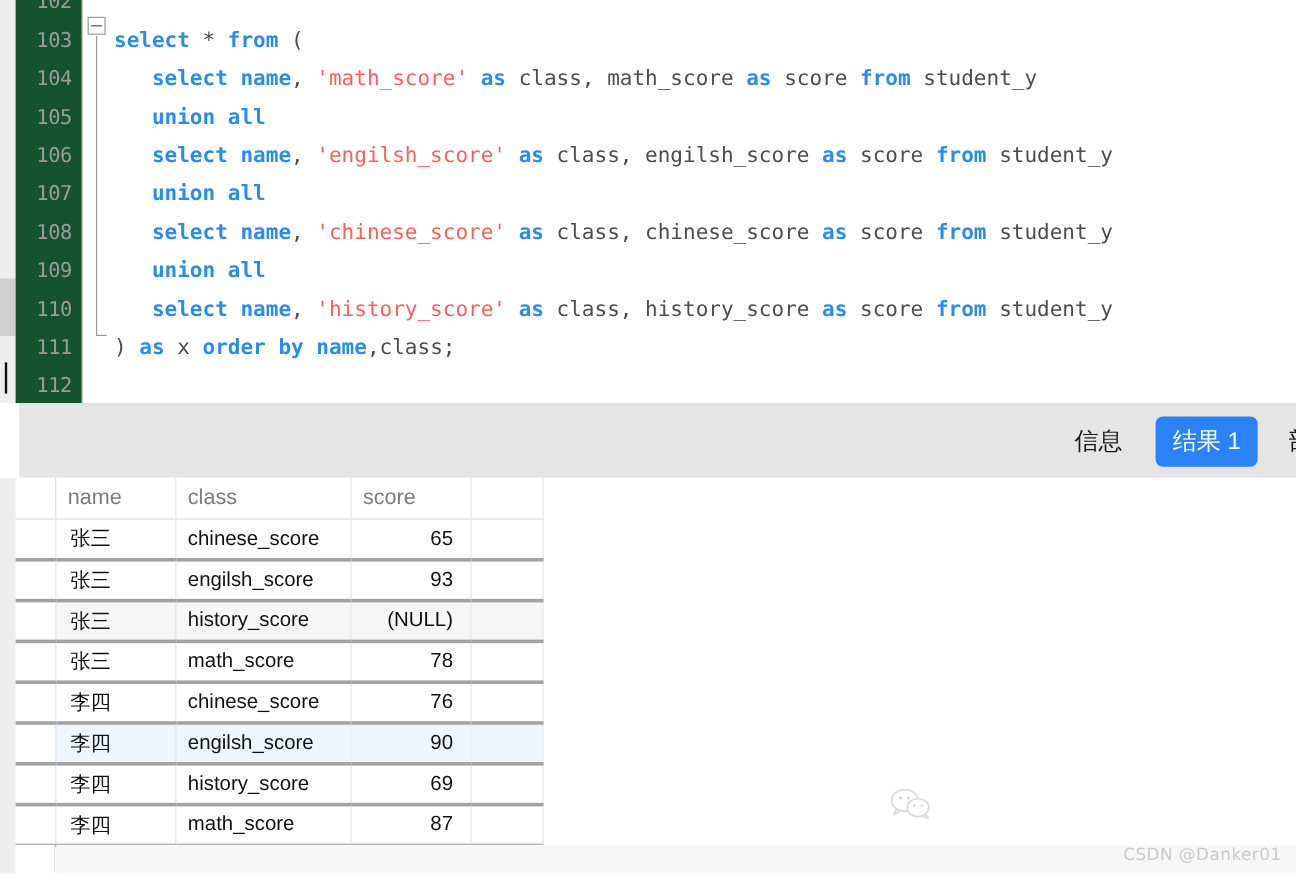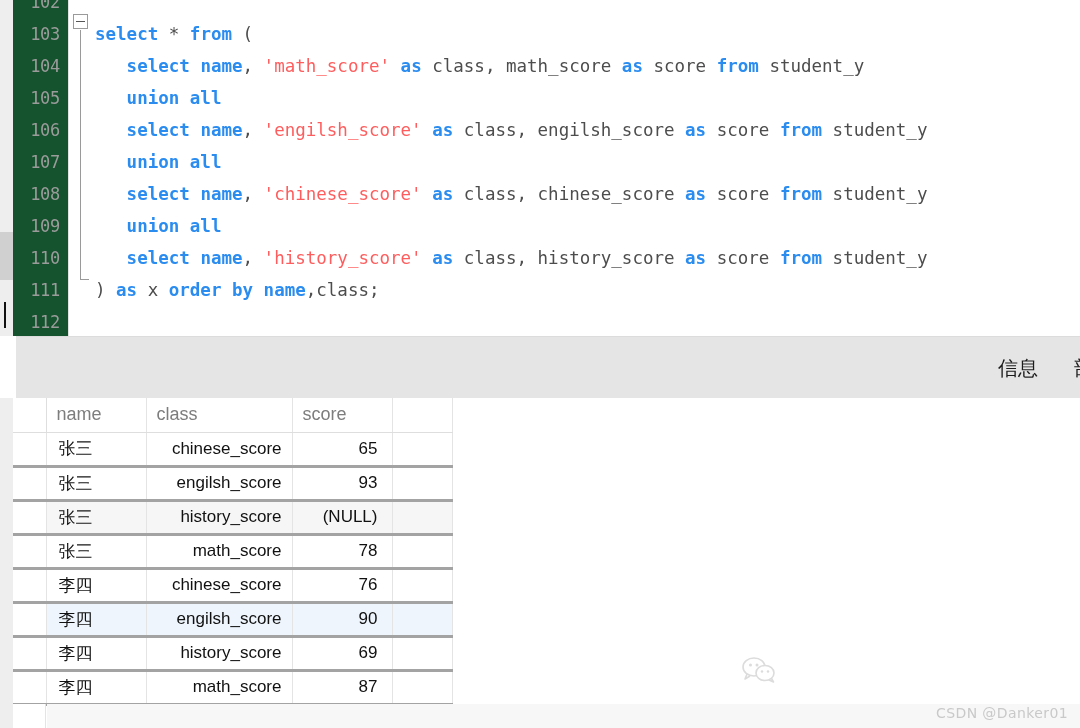--- a/index.html
+++ b/index.html
@@ -227,21 +227,21 @@
   .c-name   { width: 100px; }
   .c-class  { width: 146px; }
   .c-score  { width: 100px; text-align: right; }
   .c-pad    { width: 60px;  border-right: none; }
 
   #resultgrid tbody td {
     color: #111111;
   }
   #resultgrid tbody td.c-score { text-align: right; padding-right: 14px; }
   #resultgrid tbody td.c-name  { padding-left: 12px; }
-  #resultgrid tbody td.c-class { padding-left: 10px; text-align: right; }
+  #resultgrid tbody td.c-class { padding-left: 10px; }
   .nullv { color: #b0b0b0; }
 
   tr.rowsel-gray td { background: #f6f6f6; }
   tr.rowsel-blue td { background: #eef5fd; }
   tr.rowsel-gray td.c-rownum,
   tr.rowsel-blue td.c-rownum { background: #ffffff; }
 
   #grid-filler {
     position: absolute;
     left: 13px;
@@ -318,20 +318,21 @@
   </div>
 
   <div id="code"><div class="cline" style="top: -14px;"></div><div class="cline" style="top: 18px;"><span class="kw">select</span><span class="pl"> </span><span class="op">*</span><span class="pl"> </span><span class="kw">from</span><span class="pl"> (</span></div><div class="cline" style="top: 50px;"><span class="pl">   </span><span class="kw">select</span><span class="pl"> </span><span class="kw">name</span><span class="pl">, </span><span class="str">'math_score'</span><span class="pl"> </span><span class="kw">as</span><span class="pl"> class, math_score </span><span class="kw">as</span><span class="pl"> score </span><span class="kw">from</span><span class="pl"> student_y</span></div><div class="cline" style="top: 82px;"><span class="pl">   </span><span class="kw">union all</span></div><div class="cline" style="top: 114px;"><span class="pl">   </span><span class="kw">select</span><span class="pl"> </span><span class="kw">name</span><span class="pl">, </span><span class="str">'engilsh_score'</span><span class="pl"> </span><span class="kw">as</span><span class="pl"> class, engilsh_score </span><span class="kw">as</span><span class="pl"> score </span><span class="kw">from</span><span class="pl"> student_y</span></div><div class="cline" style="top: 146px;"><span class="pl">   </span><span class="kw">union all</span></div><div class="cline" style="top: 178px;"><span class="pl">   </span><span class="kw">select</span><span class="pl"> </span><span class="kw">name</span><span class="pl">, </span><span class="str">'chinese_score'</span><span class="pl"> </span><span class="kw">as</span><span class="pl"> class, chinese_score </span><span class="kw">as</span><span class="pl"> score </span><span class="kw">from</span><span class="pl"> student_y</span></div><div class="cline" style="top: 210px;"><span class="pl">   </span><span class="kw">union all</span></div><div class="cline" style="top: 242px;"><span class="pl">   </span><span class="kw">select</span><span class="pl"> </span><span class="kw">name</span><span class="pl">, </span><span class="str">'history_score'</span><span class="pl"> </span><span class="kw">as</span><span class="pl"> class, history_score </span><span class="kw">as</span><span class="pl"> score </span><span class="kw">from</span><span class="pl"> student_y</span></div><div class="cline" style="top: 274px;"><span class="pl">) </span><span class="kw">as</span><span class="pl"> x </span><span class="kw">order by</span><span class="pl"> </span><span class="kw">name</span><span class="pl">,class;</span></div><div class="cline" style="top: 306px;"></div></div>
 
   <div id="caret"></div>
 </div>
 
 <div id="tabbar">
   <div id="tabs">
       <div class="tab">信息</div>
+      <div class="tab active">结果 1</div>
       <div class="tab clipped">剖</div>
     </div>
 </div>
 
 <div id="grid">
   <div id="grid-leftbar"></div>
   <table id="resultgrid">
     <thead>
       <tr id="headrow">
           <th class="c-rownum rownum-h"></th>

